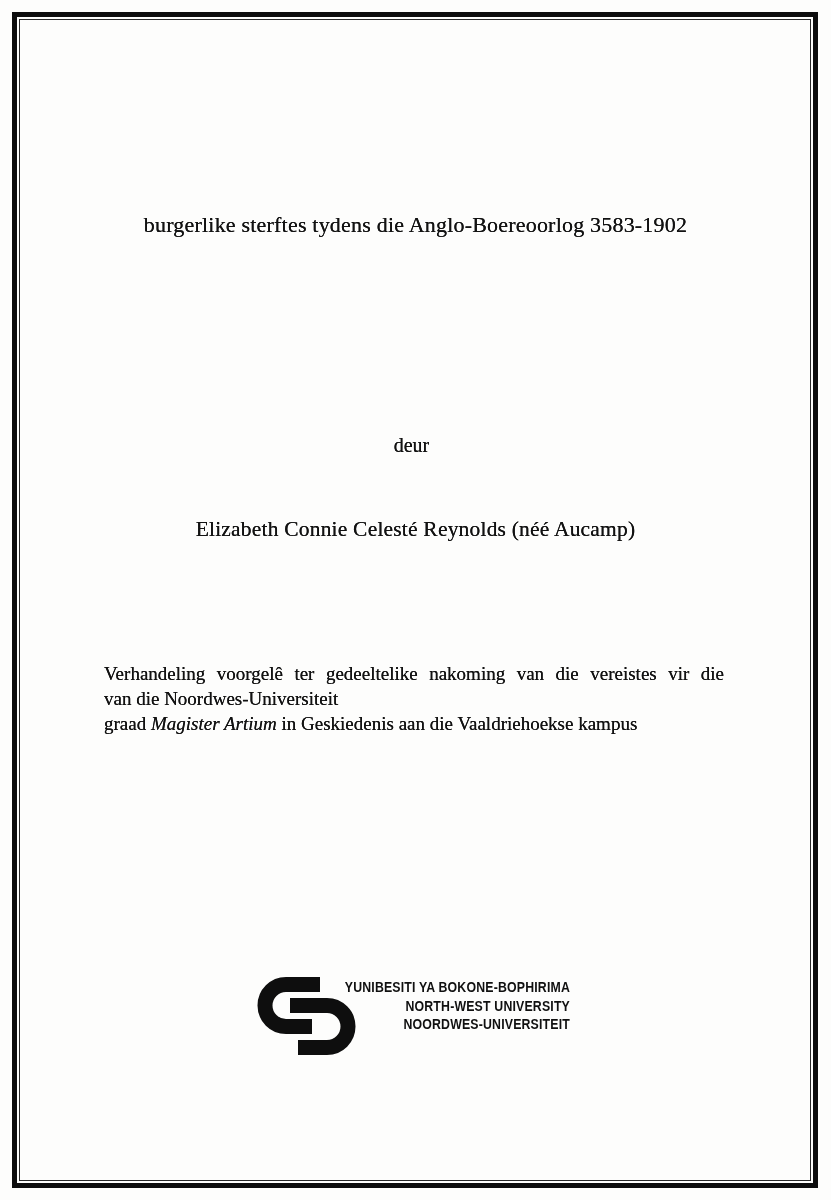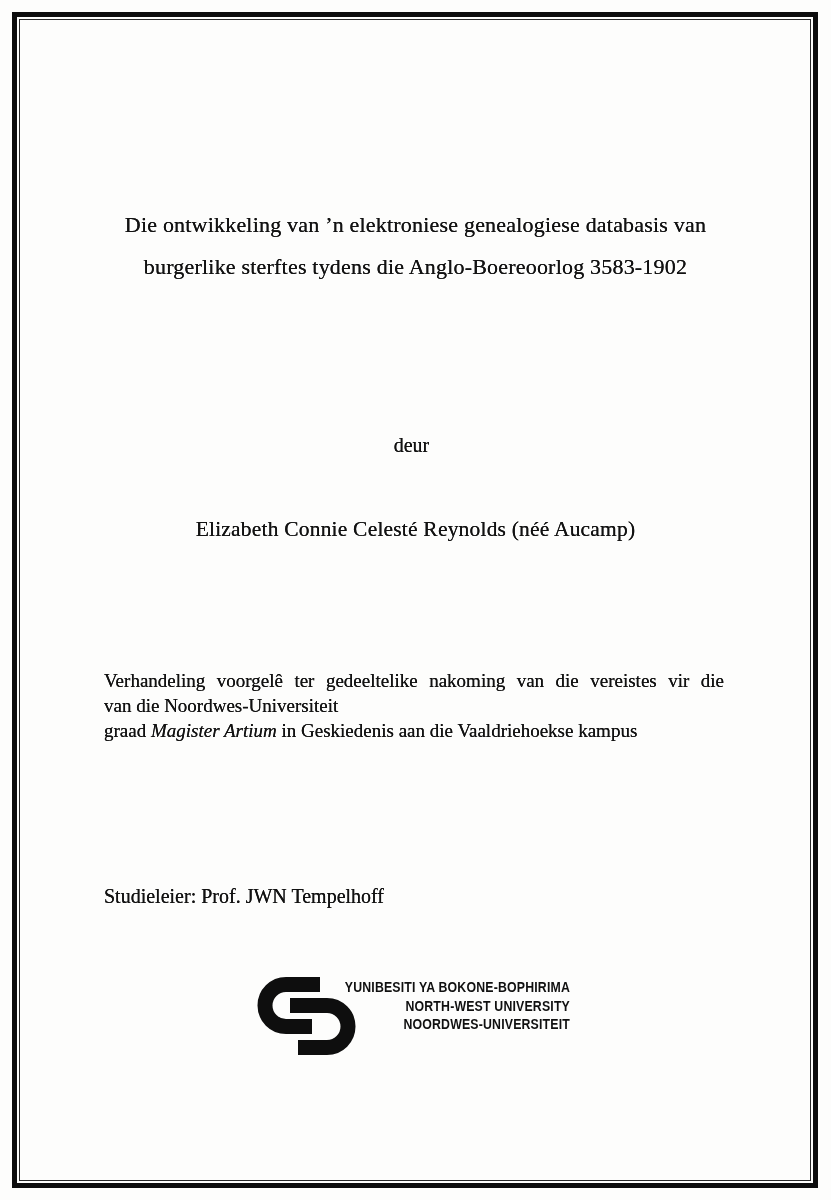--- a/index.html
+++ b/index.html
@@ -55,21 +55,20 @@
   .declaration {
     position: absolute;
     top: 661px; left: 104px;
     width: 620px;
     font-size: 19px;
     line-height: 25px;
   }
   .justify-line {
     text-align: justify;
     text-align-last: justify;
-    margin-top: 7px;
   }
   .italic { font-style: italic; }
   .supervisor-block {
     position: absolute;
     top: 884px; left: 104px;
     font-size: 20px;
     line-height: 25.5px;
   }
   .date-seven {
     font-weight: 700;
@@ -98,36 +97,34 @@
 </style>
 </head>
 <body>
 
 <div class="page">
 
   <div class="frame-outer"></div>
   <div class="frame-inner"></div>
 
   <div class="title">
-    <div>Die ontwikkeling van ’n elektroniese genealogiese databasis van</div>
     <div>burgerlike sterftes tydens die Anglo-Boereoorlog 3583-1902</div>
   </div>
 
   <div class="byline">deur</div>
 
   <div class="author">Elizabeth Connie Celesté Reynolds (néé Aucamp)</div>
 
   <div class="declaration">
     <div class="justify-line">Verhandeling voorgelê ter gedeeltelike nakoming van die vereistes vir die</div>
     <div>van die Noordwes-Universiteit</div>
     <div><span>graad </span><span class="italic">Magister Artium</span><span> in Geskiedenis aan die Vaaldriehoekse kampus</span></div>
   </div>
 
   <div class="supervisor-block">
-    <div>Studieleier: Prof. JWN Tempelhoff</div>
   </div>
 
   <svg class="logo-mark" width="99" height="79" viewBox="0 0 99 79" aria-hidden="true">
     <path d="M 63 7.5 L 29 7.5 A 21 21 0 0 0 29 49.5 L 55 49.5" fill="none" stroke="#0e0e0e" stroke-width="15" stroke-linecap="butt"></path>
     <path d="M 33 28.5 L 70 28.5 A 21 21 0 0 1 70 70.5 L 41 70.5" fill="none" stroke="#0e0e0e" stroke-width="15" stroke-linecap="butt"></path>
   </svg>
 
   <div class="logo-text">
     <div>YUNIBESITI YA BOKONE-BOPHIRIMA</div>
     <div>NORTH-WEST UNIVERSITY</div>

